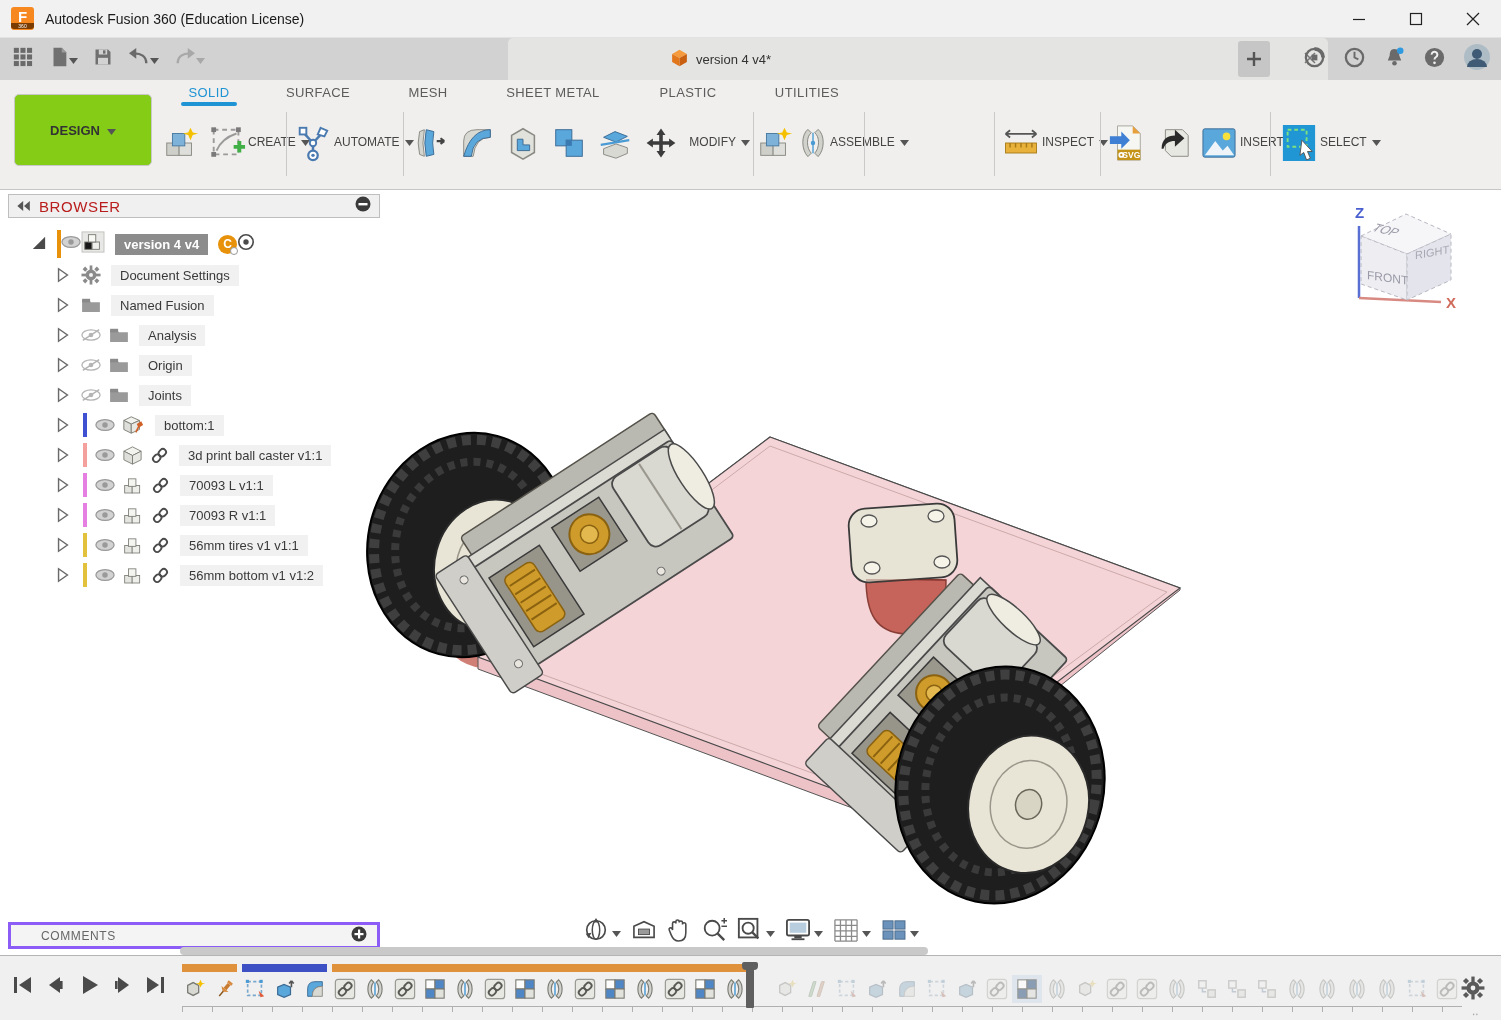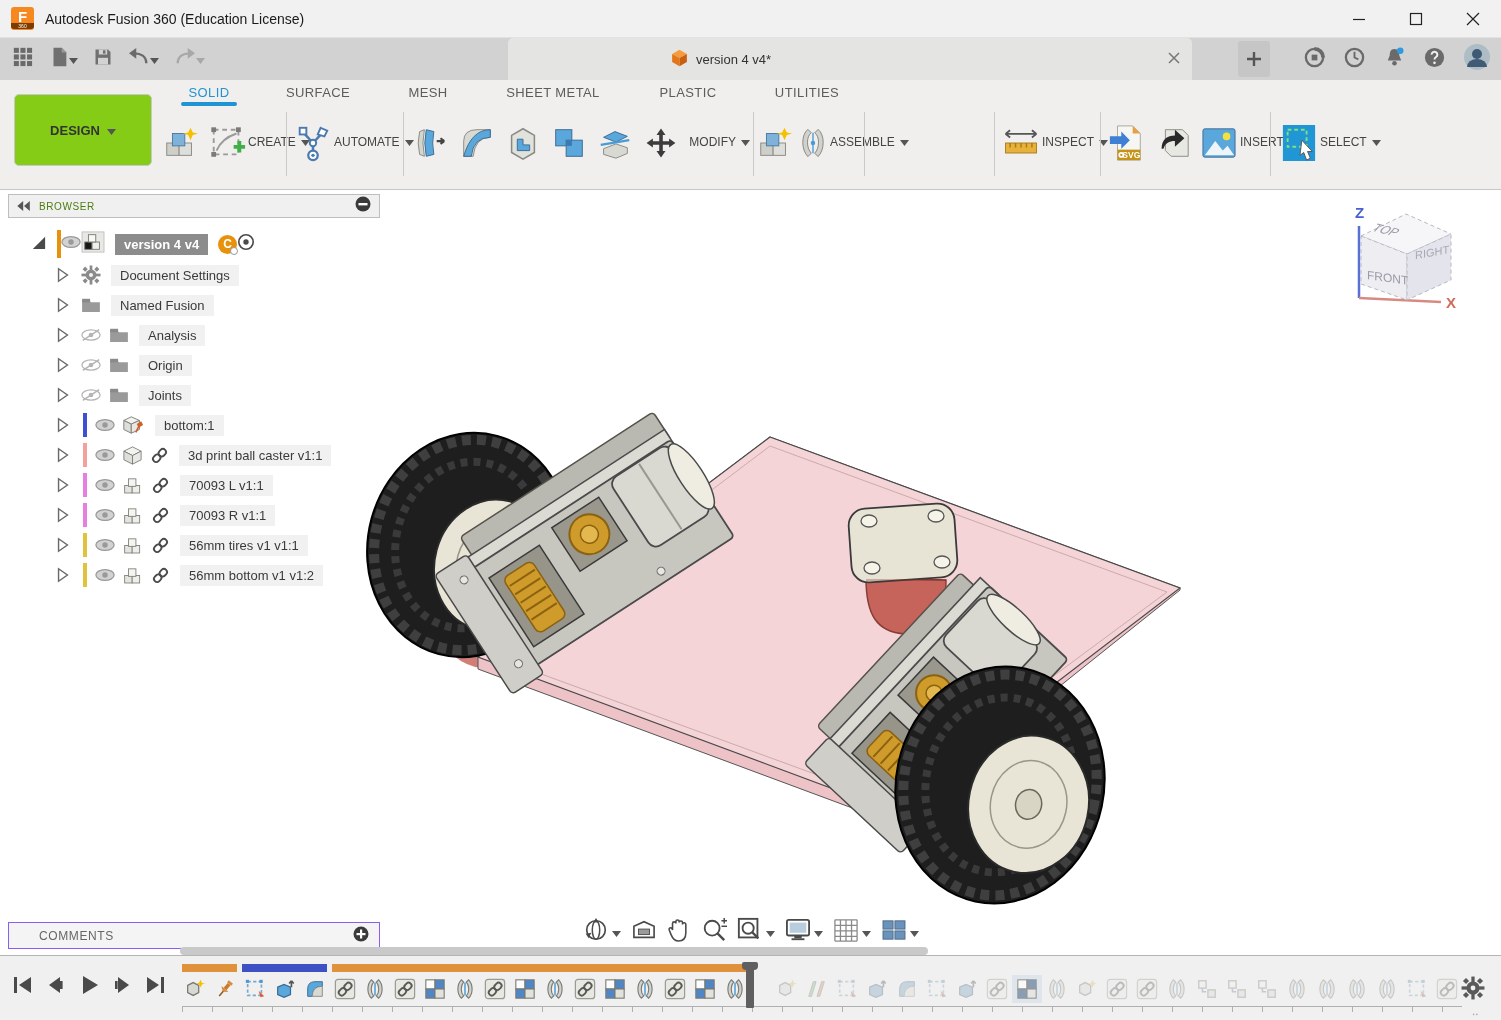--- a/index.html
+++ b/index.html
@@ -16,21 +16,21 @@
   .logo .sub { position:absolute; bottom:1px; left:0; right:0; text-align:center; font-size:5px;
     color:#fff; background:#7a3c00; border-radius:0 0 3px 3px; }
   .wtitle { margin-left:11px; font-size:14px; color:#1a1a1a; }
   .wincontrols { margin-left:auto; display:flex; height:38px; }
   .winbtn { width:57px; height:38px; display:flex; align-items:center; justify-content:center; }
 
   
   .qat { position:absolute; left:0; top:38px; width:100%; height:42px; background:#d2d2d2; }
   .qat-left { position:absolute; left:8px; top:0; height:42px; display:flex; align-items:center; gap:7px; }
   .qbtn { display:flex; align-items:center; padding:4px; border-radius:2px; }
-  .doc-tab { position:absolute; left:508px; top:0; width:684px; height:42px; background:#e4e4e2;
+  .doc-tab { position:absolute; left:508px; top:0; width:820px; height:42px; background:#e4e4e2;
     border-radius:5px 5px 0 0; display:flex; align-items:center; }
   .doc-tab-title { margin-left:163px; display:flex; align-items:center; gap:8px; font-size:13px; color:#333; }
   .doc-close { margin-left:auto; margin-right:8px; padding:4px; }
   .newtab { position:absolute; left:1238px; top:3px; width:32px; height:36px; background:#c6c6c6;
     border-radius:3px; display:flex; align-items:center; justify-content:center; }
   .qat-right { position:absolute; right:6px; top:0; height:42px; display:flex; align-items:center; gap:9px; }
 
   
   .ribbon { position:absolute; left:0; top:80px; width:100%; height:110px; background:#f0efed;
     border-bottom:1px solid #c6c6c6; }
@@ -49,41 +49,41 @@
   .ric.sm { width:34px; }
 
   
   .viewport { position:absolute; left:0; top:190px; width:1501px; height:765px; background:#ffffff; }
   .model-svg { position:absolute; left:0; top:0; }
 
   
   .browser { position:absolute; left:8px; top:4px; width:372px; }
   .browser-header { height:24px; background:#f0f0f0; border:1px solid #bebebe; display:flex;
     align-items:center; padding:0 8px; gap:8px; }
-  .browser-title { font-size:10px; color:#4d7c0f; letter-spacing:.6px; }
+  .browser-title { font-size:15px; color:#b91c1c; letter-spacing:.6px; }
   .bh-spacer { flex:1; }
   .btree { padding-top:10px; }
   .brow { height:30px; display:flex; align-items:center; }
   .brow .arrow { margin-left:48px; width:17px; display:flex; }
   .brow .slot { margin-left:8px; display:flex; align-items:center; }
   .cbar { width:4px; height:24px; margin-left:10px; }
   .blabel { margin-left:10px; font-size:13px; color:#3a3a3a; background:#f1f1f1; padding:3px 9px; white-space:nowrap; }
   .root-row { height:32px; display:flex; align-items:center; }
   .root-row .blabel.sel { background:#8c8c8c; color:#fff; font-weight:bold; }
   .cbadge { margin-left:10px; width:19px; height:19px; background:#e8920c; border-radius:50%; color:#fff;
     font-size:12px; font-weight:bold; display:flex; align-items:center; justify-content:center; position:relative; }
   .cbadge::after { content:""; position:absolute; right:-1px; bottom:-1px; width:6px; height:6px;
     background:#fff; border:1px solid #999; border-radius:50%; }
 
   
   .viewcube { position:absolute; right:38px; top:8px; }
 
   
   .comments { position:absolute; left:8px; bottom:6px; width:372px; height:27px; background:#f4f4f4;
-    border:1px solid #8b5cf6; display:flex; align-items:center; padding:0 10px; }
+    border:3px solid #8b5cf6; display:flex; align-items:center; padding:0 10px; }
   .comments .clabel { margin-left:20px; font-size:12px; color:#666; letter-spacing:.6px; }
   .comments .cspacer { flex:1; }
 
   
   .navbar { position:absolute; left:50%; transform:translateX(-50%); bottom:6px; display:flex;
     align-items:center; gap:6px; }
   .navbtn { display:flex; align-items:center; gap:3px; padding:2px; }
 
   
   .timeline { position:absolute; left:0; top:955px; width:100%; height:65px; background:#f0f0f0;

